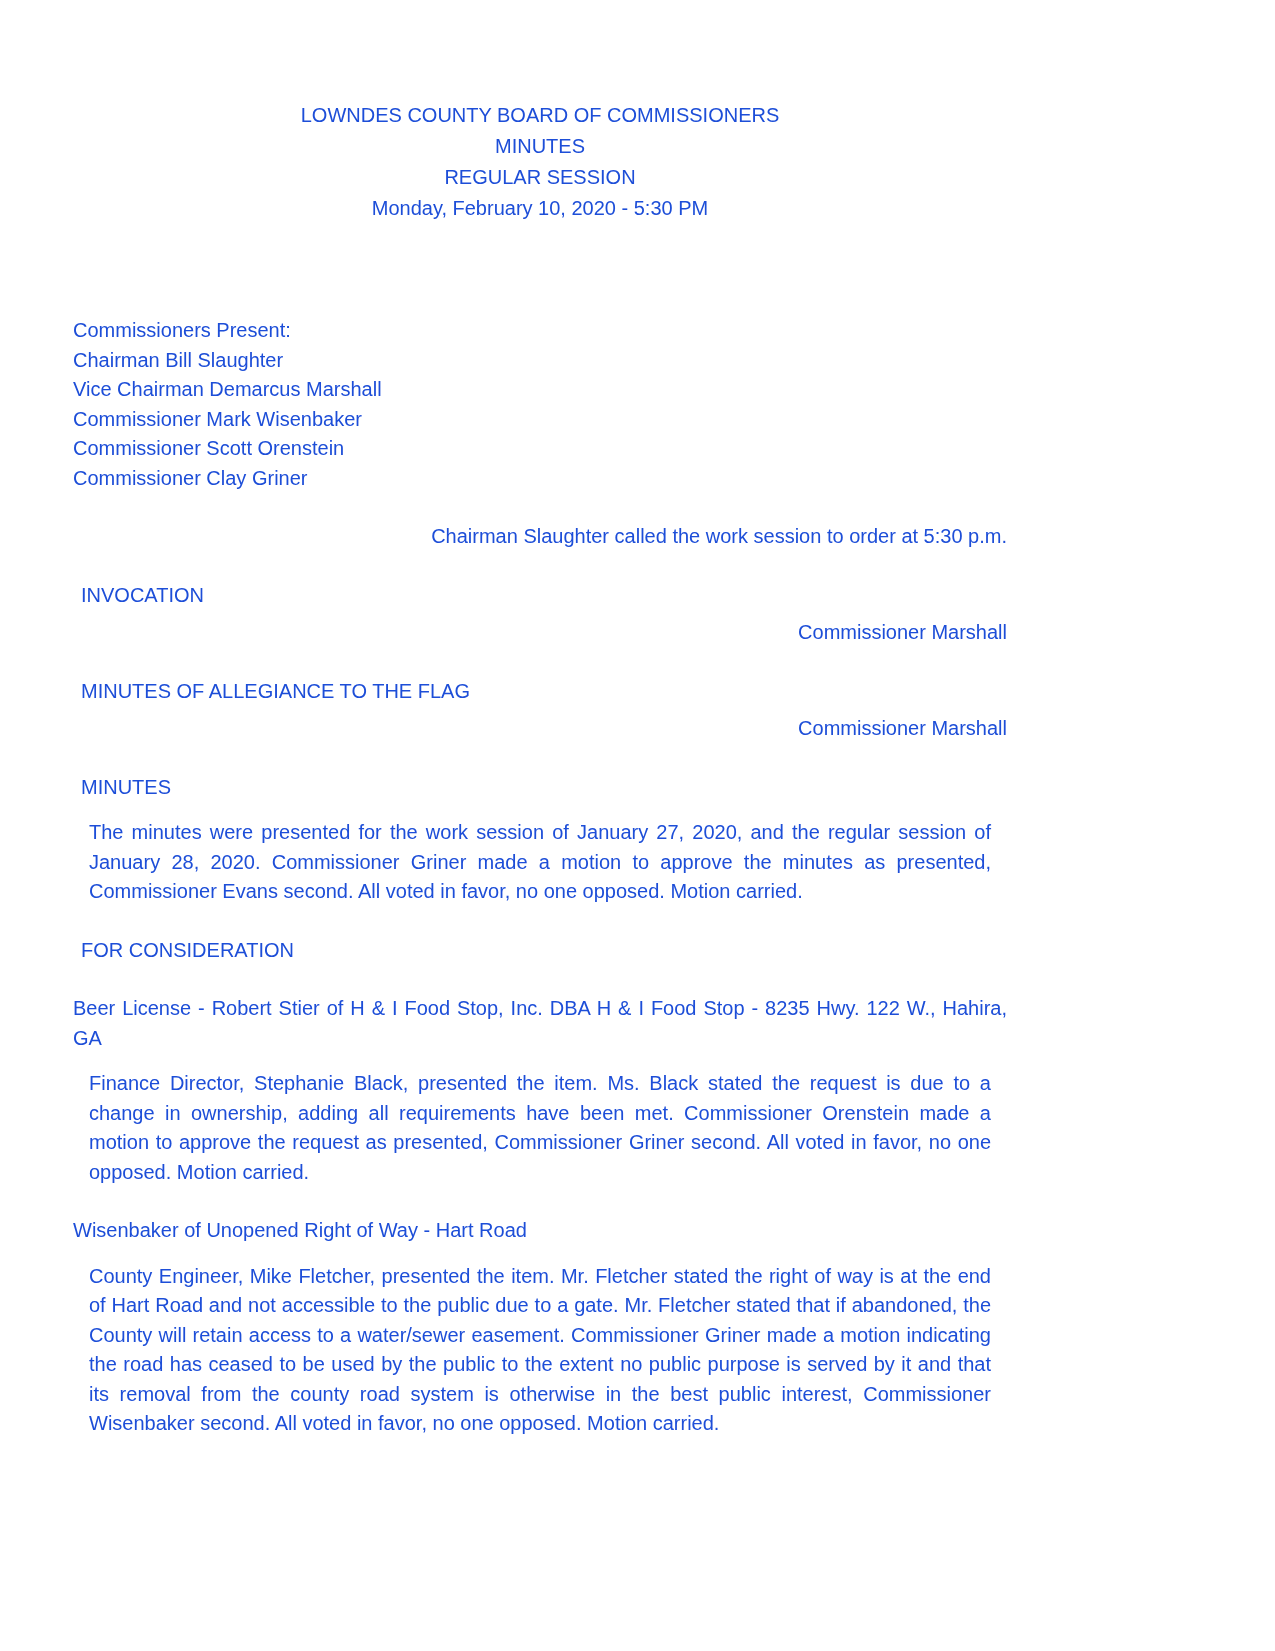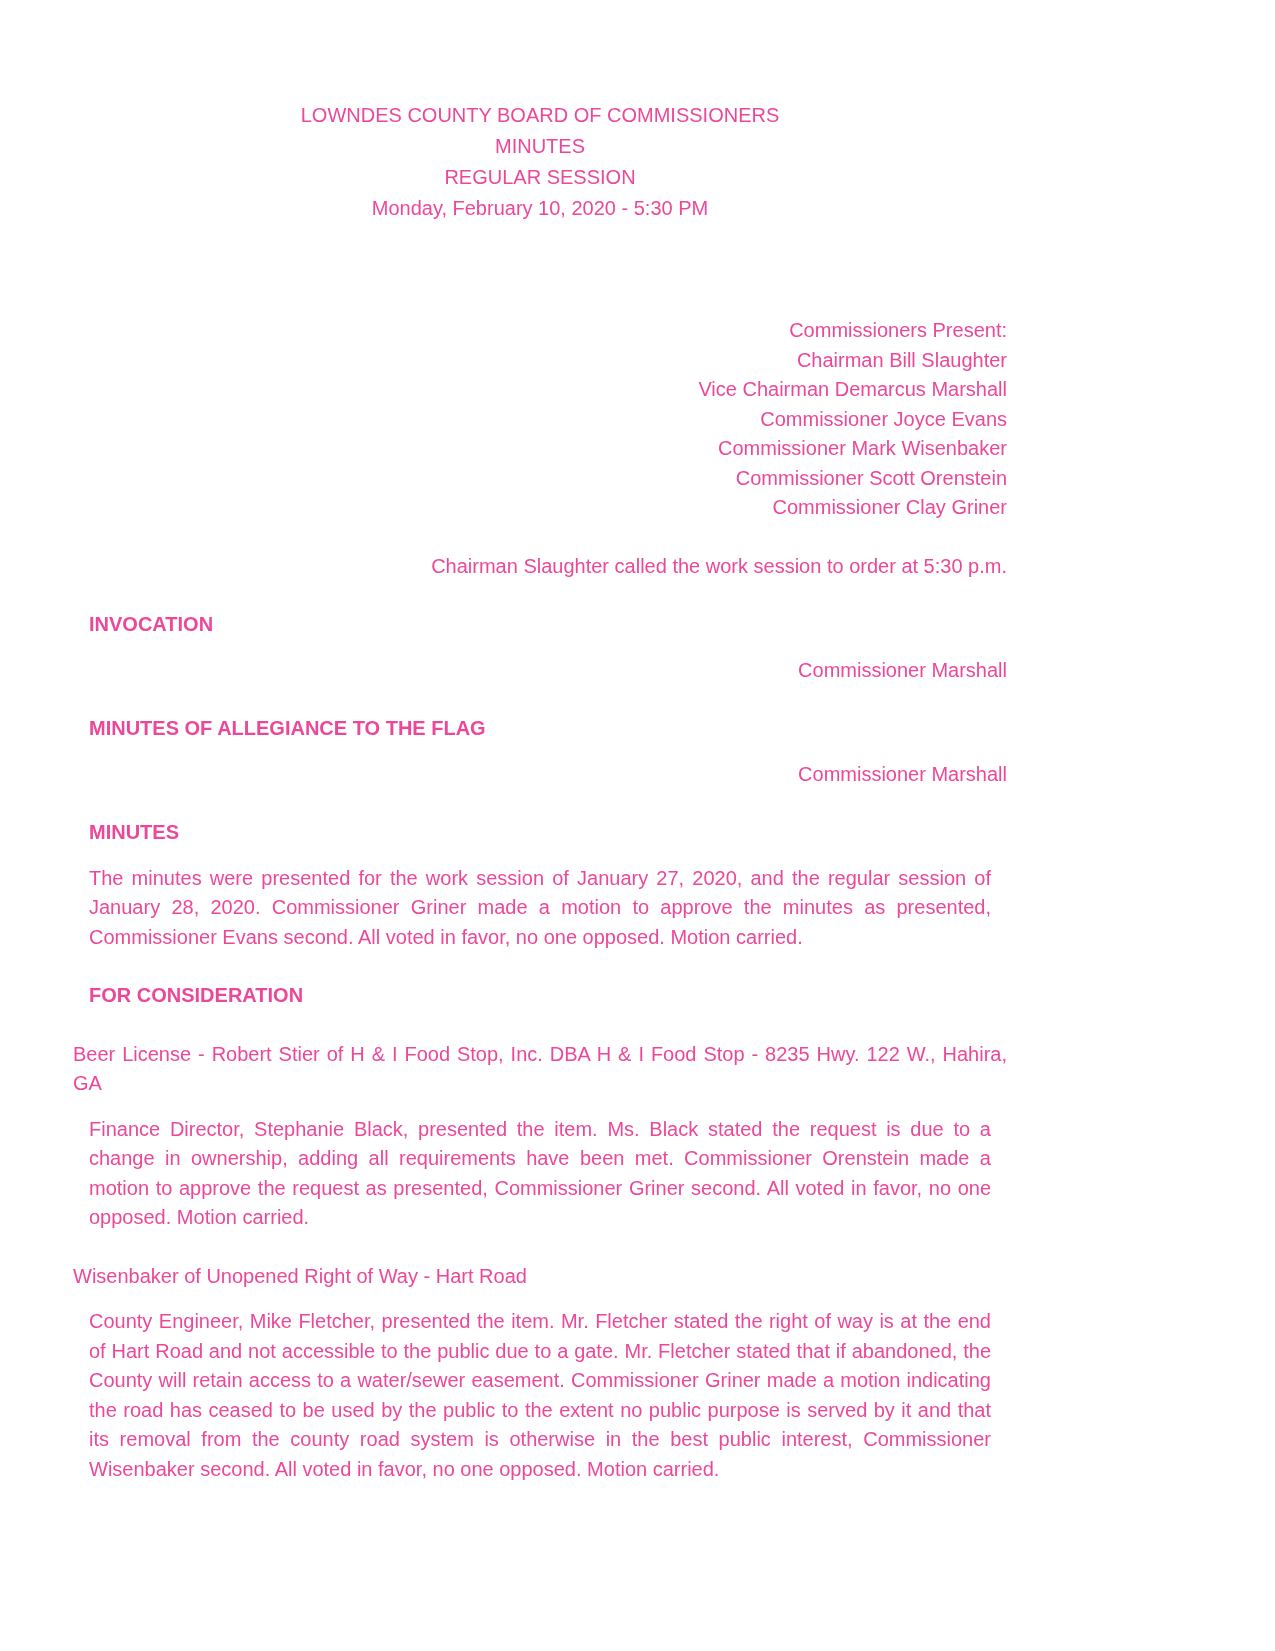--- a/index.html
+++ b/index.html
@@ -10,71 +10,69 @@
   .page {
     position: relative;
     width: 1160px;
     min-height: 1651px;
     background: #ffffff;
     box-sizing: border-box;
     padding: 100px 153px 60px 73px;
     font-family: "Liberation Sans", "DejaVu Sans", sans-serif;
     font-size: 20px;
     line-height: 29.5px;
-    color: #ec4899;
+    color: #1d4ed8;
   }
   .doc-header {
     text-align: center;
     line-height: 31px;
     margin-bottom: 92px;
   }
   .section {
     margin-bottom: 29px;
   }
   .section-heading {
-    font-weight: bold;
-    margin: 16px;
+    font-weight: normal;
+    margin: 8px;
     font-size: 20px;
     line-height: 29.5px;
   }
   .para {
     margin: 16px;
     text-align: justify;
   }
   .para-left {
     margin: 0;
     text-align: right;
   }
   .item-title {
     font-weight: normal;
     margin: 0 0 0 0;
     text-align: justify;
   }
   .attendance div {
     line-height: 29.5px;
-    text-align: right;
   }
 </style>
 </head>
 <body>
 
 <div class="page">
 
   <div class="doc-header">
     <div>LOWNDES COUNTY BOARD OF COMMISSIONERS</div>
     <div>MINUTES</div>
     <div>REGULAR SESSION</div>
     <div>Monday, February 10, 2020 - 5:30 PM</div>
   </div>
 
   <div class="section attendance">
     <div>Commissioners Present:</div>
     <div>Chairman Bill Slaughter</div>
     <div>Vice Chairman Demarcus Marshall</div>
-    <div>Commissioner Joyce Evans</div>
     <div>Commissioner Mark Wisenbaker</div>
     <div>Commissioner Scott Orenstein</div>
     <div>Commissioner Clay Griner</div>
   </div>
 
   <div class="section">
     <p class="para-left">Chairman Slaughter called the work session to order at 5:30 p.m.</p>
   </div>
 
   <div class="section">

